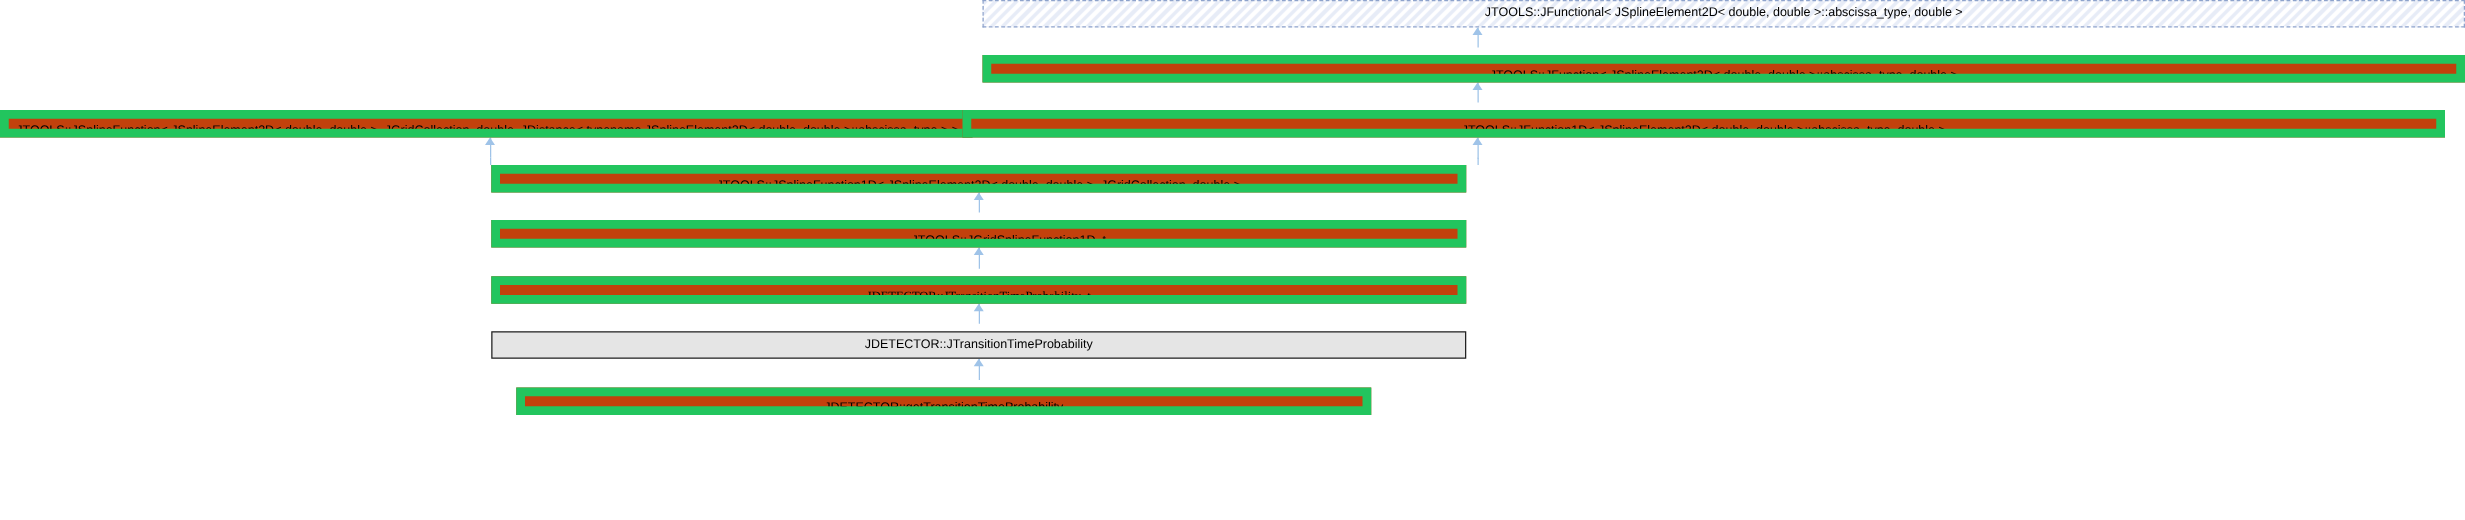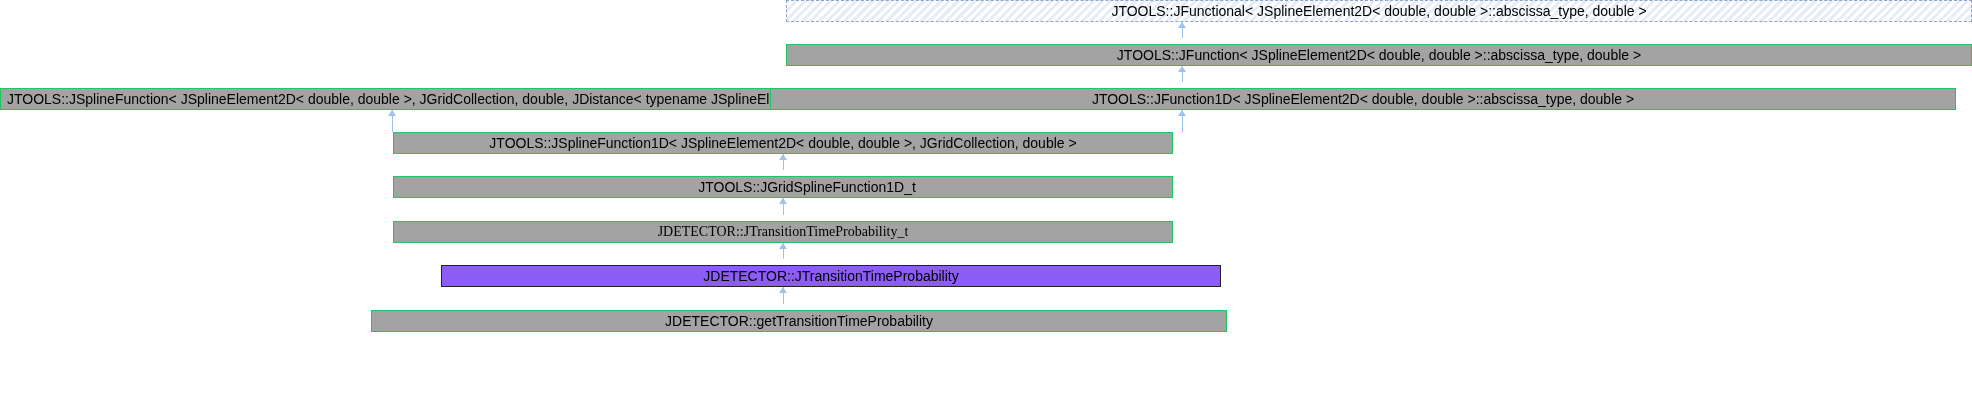--- a/index.html
+++ b/index.html
@@ -9,34 +9,33 @@
     font-family:"Liberation Sans","DejaVu Sans",sans-serif;
     overflow:hidden;
   }
   #diagram{position:relative;width:1972px;height:416px;}
 
   .node{
     position:absolute;
     box-sizing:border-box;
     height:22px;
     line-height:20px;
-    font-size:14px;
+    font-size:10px;
     color:#000000;
     text-align:center;
     white-space:nowrap;
     overflow:hidden;
   }
   .node.filled{
-    background:#a3a3a3;
-    border:1px solid #22c55e;
+    background:#c2410c;
+    border:7px solid #22c55e;
   }
   .node.current{
-    background:#8b5cf6;
+    background:#e5e5e5;
     border:1px solid #222222;
-    margin-left:48px;
   }
   .node.dashed{
     border:1px dashed #8ea3cc;
     background:
       repeating-linear-gradient(
         -45deg,
         #ffffff 0px,#ffffff 3px,
         #e7ecf7 3px,#e7ecf7 6px
       );
   }
@@ -115,17 +114,17 @@
   </div>
 
   <div class="node filled" style="left:393px;top:221px;width:780px;font-family:Liberation Serif, serif;">
     <span class="label">JDETECTOR::JTransitionTimeProbability_t</span>
   </div>
 
   <div class="node current" style="left:393px;top:265px;width:780px;">
     <span class="label">JDETECTOR::JTransitionTimeProbability</span>
   </div>
 
-  <div class="node filled" style="left:371px;top:310px;width:856px;">
+  <div class="node filled" style="left:413px;top:310px;width:684px;">
     <span class="label">JDETECTOR::getTransitionTimeProbability</span>
   </div>
 
 </div>
 
 </body></html>

